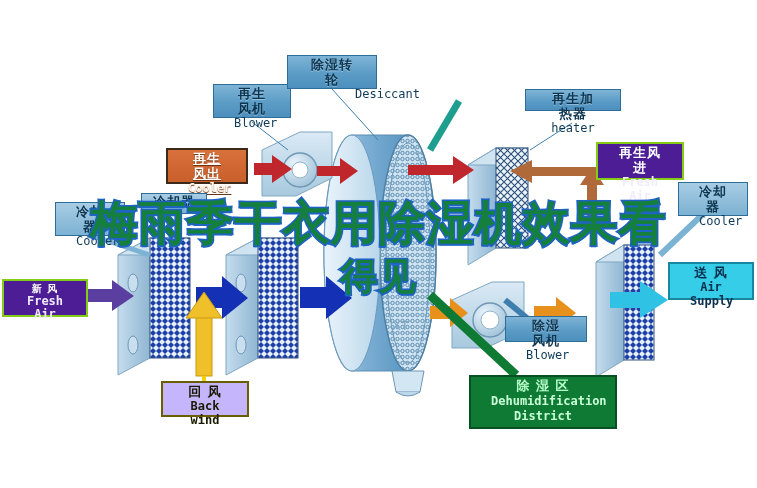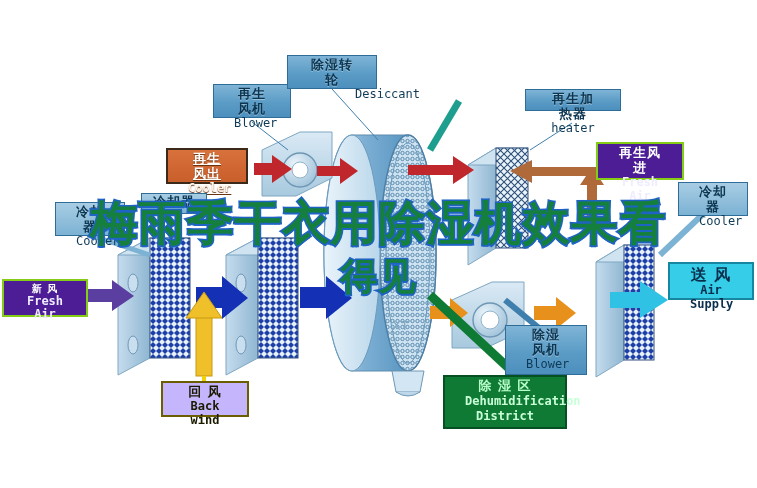--- a/index.html
+++ b/index.html
@@ -255,35 +255,35 @@
     <span class="cn" style="font-size:13px;">冷却器</span>
     <span class="en" style="font-size:12px;">Cooler</span>
   </div>
 
   <div class="lbl sty-purple" style="left:2px;top:279px;width:86px;height:38px;">
     <span class="cn" style="font-size:10px;">新  风</span>
     <span class="en" style="font-size:12px;font-weight:bold;">Fresh Air</span>
   </div>
 
   <div class="lbl sty-cyan" style="left:668px;top:262px;width:86px;height:38px;">
-    <span class="cn" style="font-size:16px;">送  风</span>
+    <span class="cn" style="font-size:13px;">送  风</span>
     <span class="en" style="font-size:12px;font-weight:bold;">Air Supply</span>
   </div>
 
-  <div class="lbl sty-blue" style="left:505px;top:325px;width:82px;height:50px;">
+  <div class="lbl sty-blue" style="left:505px;top:316px;width:82px;height:26px;">
     <span class="cn" style="font-size:13px;">除湿风机</span>
     <span class="en" style="font-size:12px;">Blower</span>
   </div>
 
   <div class="lbl sty-yellow" style="left:161px;top:381px;width:88px;height:36px;">
     <span class="cn" style="font-size:13px;">回    风</span>
     <span class="en" style="font-size:12px;font-weight:bold;">Back wind</span>
   </div>
 
-  <div class="lbl sty-green" style="left:443px;top:375px;width:124px;height:54px;">
+  <div class="lbl sty-green" style="left:469px;top:375px;width:148px;height:54px;">
     <span class="cn" style="font-size:13px;">除  湿  区</span>
     <span class="en" style="font-size:12px;font-weight:bold;line-height:1.25;">Dehumidification District</span>
   </div>
 
   <div id="headline">
     <span class="l">梅雨季干衣用除湿机效果看</span>
     <span class="l l2">得见</span>
   </div>
 
 </div>

